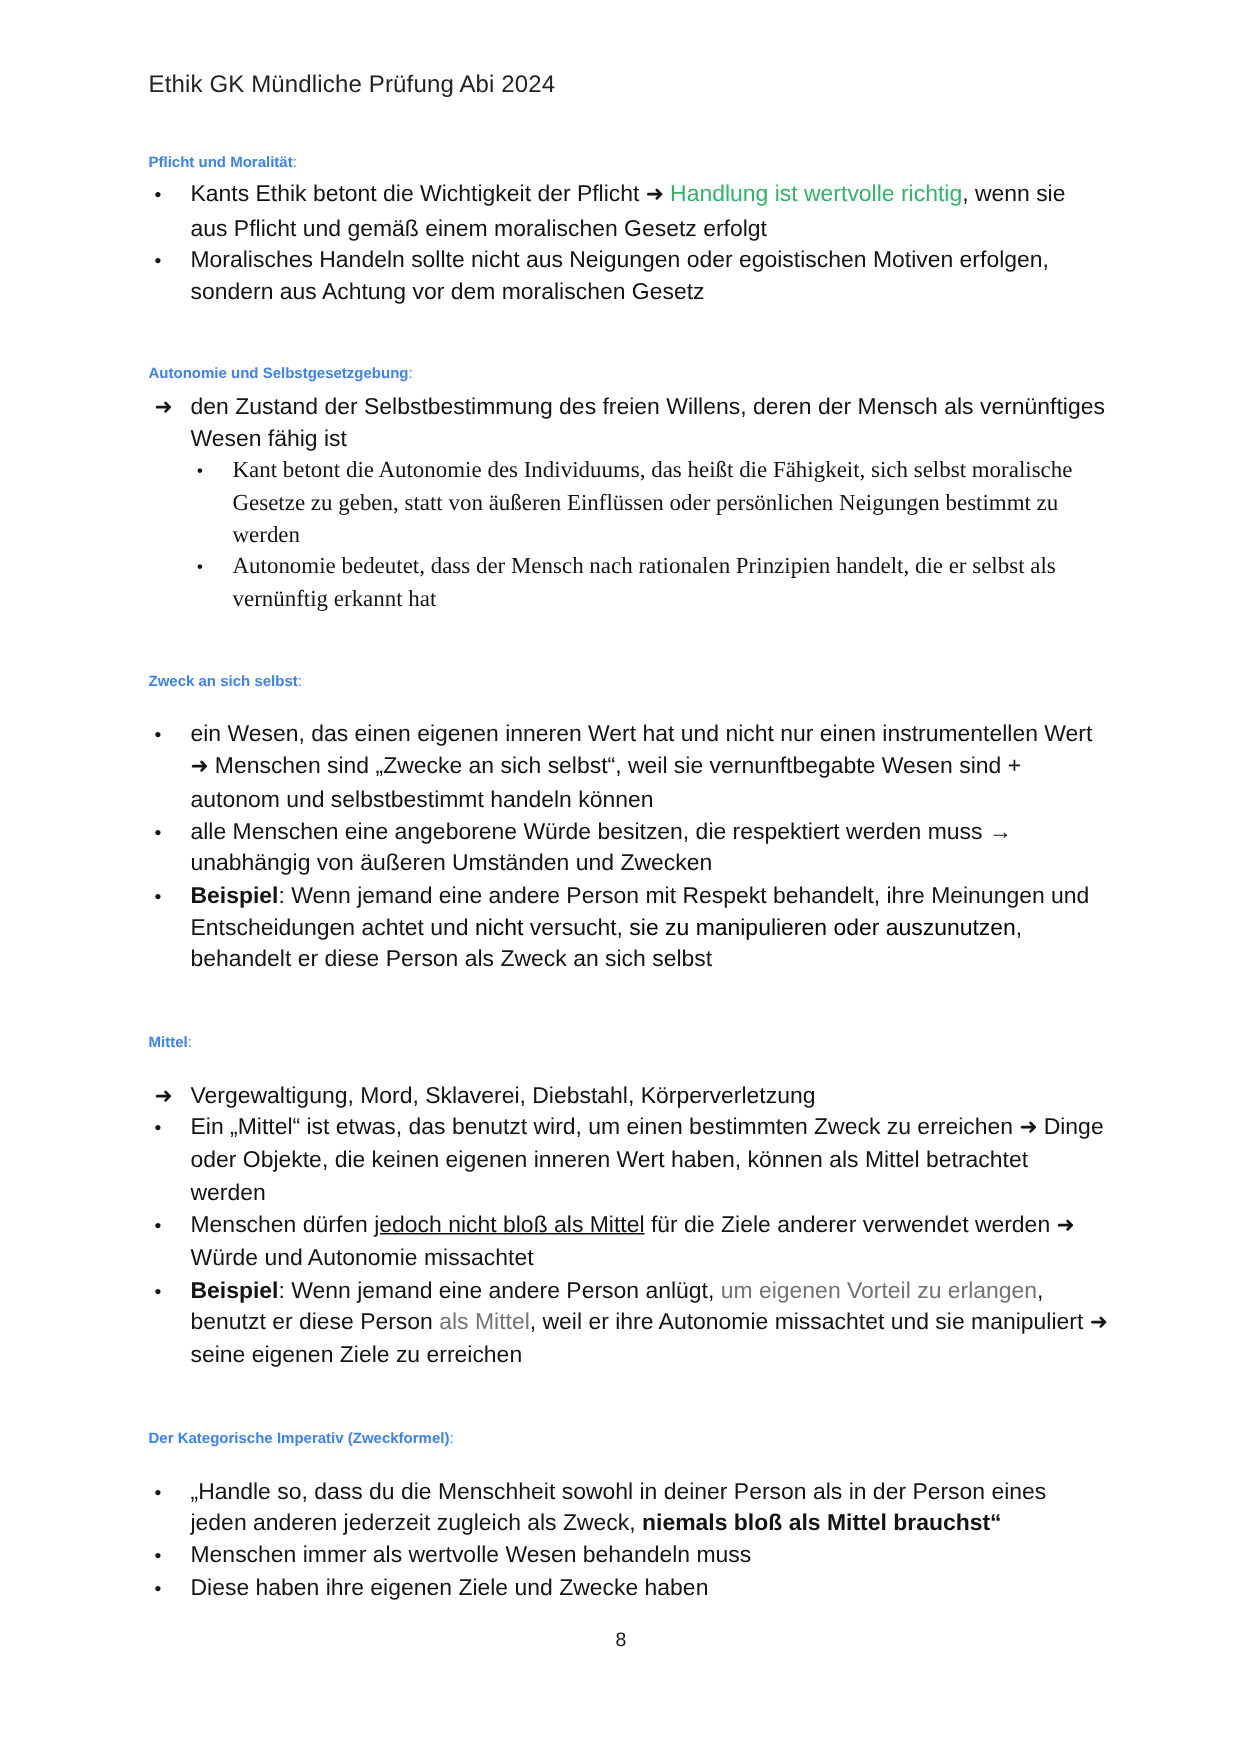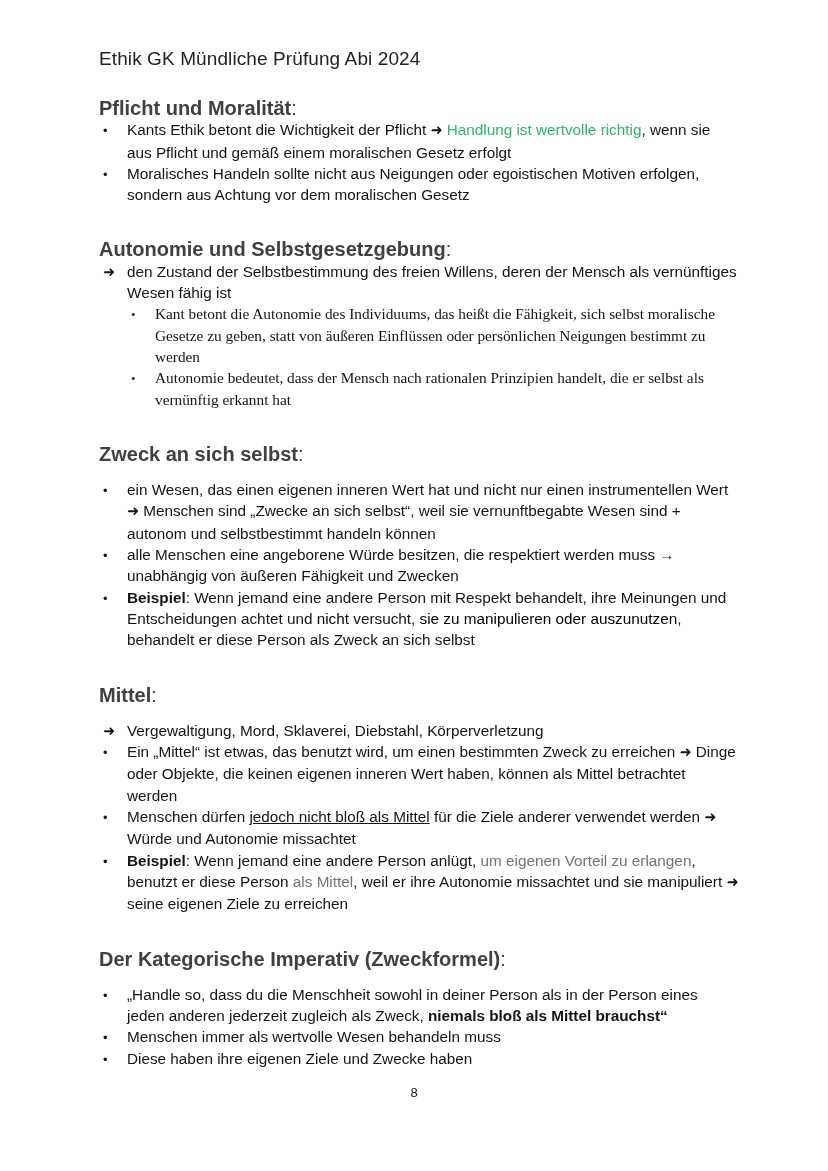--- a/index.html
+++ b/index.html
@@ -15,44 +15,44 @@
     overflow: hidden;
     box-sizing: border-box;
   }
 
   
   .doc-header {
     position: absolute;
     left: 99px;
     top: 48px;
     font-family: "Liberation Sans", "DejaVu Sans", sans-serif;
-    font-size: 19px;
+    font-size: 16px;
     color: #232323;
     letter-spacing: 0.1px;
     white-space: nowrap;
   }
 
   
   .content {
     position: absolute;
     left: 99px;
     top: 98px;
     width: 640px;
     font-family: "Liberation Sans", "DejaVu Sans", sans-serif;
     font-size: 15.3px;
     line-height: 21.3px;
     color: #141414;
     -webkit-font-smoothing: antialiased;
   }
 
   .section-heading {
     font-weight: bold;
-    font-size: 20px;
+    font-size: 10px;
     line-height: 21.3px;
-    color: #404040;
+    color: #3b82f6;
   }
   .section-heading .colon { font-weight: normal; }
 
   .gap-sm { height: 14px; }
   .gap-lg { height: 34px; }
 
   ul.lvl1, ul.lvl2 {
     list-style: none;
     margin: 0;
     padding: 0;
@@ -134,21 +134,21 @@
       </ul>
       <ul class="lvl2">
         <li class="item"><span class="marker dot"></span><span><span>Kant betont die Autonomie des Individuums, das heißt die Fähigkeit, sich selbst moralische Gesetze zu geben, statt von äußeren Einflüssen oder persönlichen Neigungen bestimmt zu werden</span></span></li>
         <li class="item"><span class="marker dot"></span><span><span>Autonomie bedeutet, dass der Mensch nach rationalen Prinzipien handelt, die er selbst als vernünftig erkannt hat</span></span></li>
       </ul>
       <div class="gap-lg"></div>
       <div class="section-heading"><span>Zweck an sich selbst</span><span class="colon">:</span></div>
       <div class="gap-sm"></div>
       <ul class="lvl1">
         <li class="item"><span class="marker dot"></span><span><span>ein Wesen, das einen eigenen inneren Wert hat und nicht nur einen instrumentellen Wert </span><span class="inline-arrow">➜ </span><span>Menschen sind „Zwecke an sich selbst“, weil sie vernunftbegabte Wesen sind + autonom und selbstbestimmt handeln können</span></span></li>
-        <li class="item"><span class="marker dot"></span><span><span>alle Menschen eine angeborene Würde besitzen, die respektiert werden muss </span><span>→ </span><span>unabhängig von äußeren Fähigkeit und Zwecken</span></span></li>
+        <li class="item"><span class="marker dot"></span><span><span>alle Menschen eine angeborene Würde besitzen, die respektiert werden muss </span><span>→ </span><span>unabhängig von äußeren Umständen und Zwecken</span></span></li>
         <li class="item"><span class="marker dot"></span><span><span class="b">Beispiel</span><span>: Wenn jemand eine andere Person mit Respekt behandelt, ihre Meinungen und Entscheidungen achtet und </span><span class="green-olive">nicht</span><span> versucht, </span><span class="green-olive">sie zu manipulieren oder auszunutzen</span><span>, behandelt er diese Person als Zweck an sich selbst</span></span></li>
       </ul>
       <div class="gap-lg"></div>
       <div class="section-heading"><span>Mittel</span><span class="colon">:</span></div>
       <div class="gap-sm"></div>
       <ul class="lvl1">
         <li class="item arrow-li"><span class="marker arrow"></span><span><span>Vergewaltigung, Mord, Sklaverei, Diebstahl, Körperverletzung</span></span></li>
         <li class="item"><span class="marker dot"></span><span><span>Ein „Mittel“ ist etwas, das benutzt wird, um einen bestimmten Zweck zu erreichen </span><span class="inline-arrow">➜ </span><span>Dinge oder Objekte, die keinen eigenen inneren Wert haben, können als Mittel betrachtet werden</span></span></li>
         <li class="item"><span class="marker dot"></span><span><span>Menschen dürfen </span><span class="u">jedoch nicht bloß als Mittel</span><span> für die Ziele anderer verwendet werden </span><span class="inline-arrow">➜ </span><span>Würde und Autonomie missachtet</span></span></li>
         <li class="item"><span class="marker dot"></span><span><span class="b">Beispiel</span><span>: Wenn jemand eine andere Person anlügt, </span><span class="red">um eigenen Vorteil zu erlangen</span><span>, benutzt er diese Person </span><span class="red">als Mittel</span><span>, weil er ihre Autonomie missachtet und sie manipuliert </span><span class="inline-arrow">➜ </span><span>seine eigenen Ziele zu erreichen</span></span></li>

